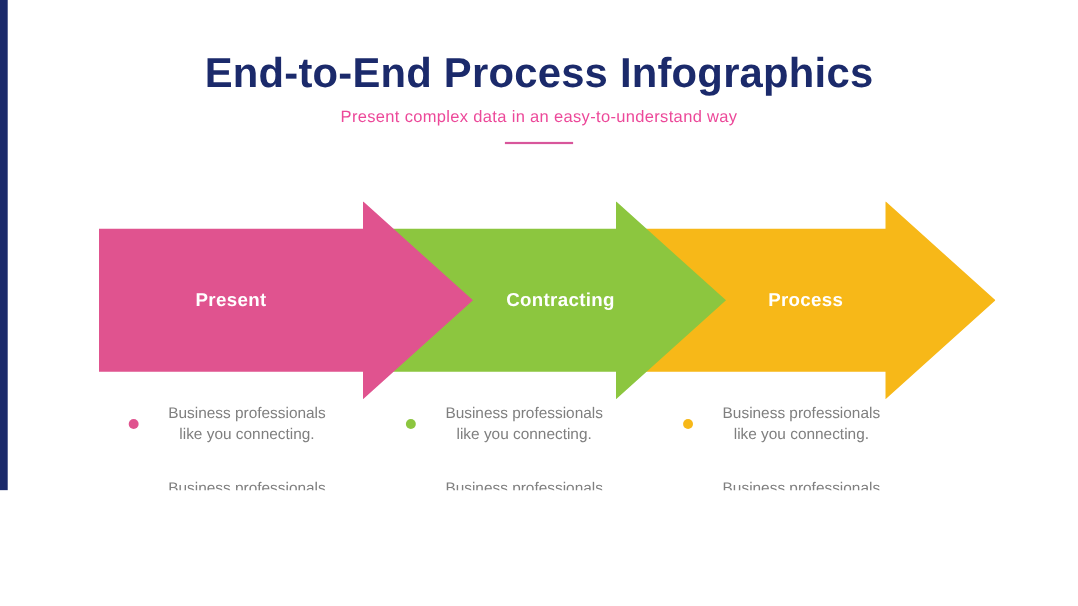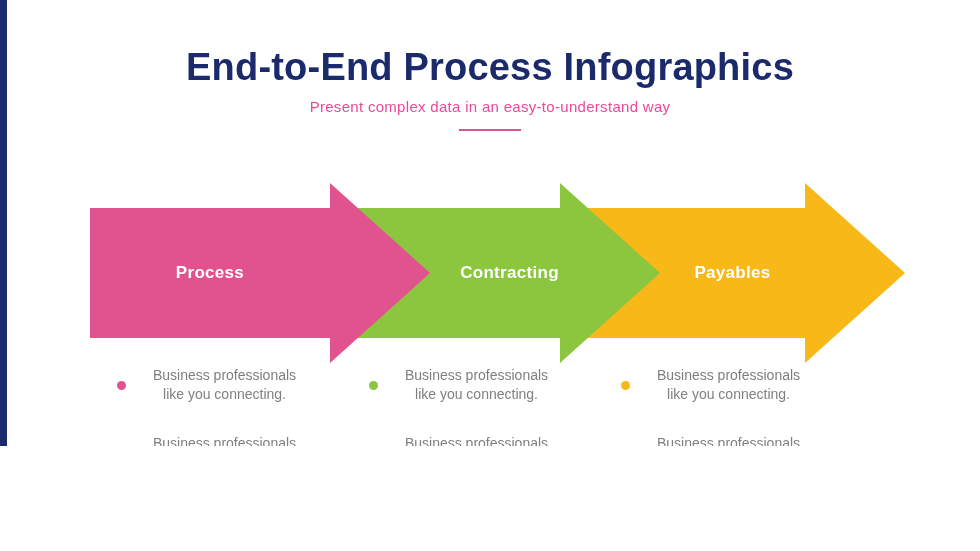--- a/index.html
+++ b/index.html
@@ -115,29 +115,29 @@
 
   <div class="edge-bar" style="background-color: rgb(27, 42, 107);"></div>
 
   <h1 class="title" style="color: rgb(27, 42, 107);">End-to-End Process Infographics</h1>
 
   <div class="subtitle">Present complex data in an easy-to-understand way</div>
 
   <div class="divider" style="background-color: rgb(216, 86, 155);"></div>
 
   <div class="arrow arrow-1" style="background-color: rgb(224, 83, 143);">
-    <span class="arrow-label">Process</span>
+    <span class="arrow-label">Present</span>
   </div>
 
   <div class="arrow arrow-2" style="background-color: rgb(140, 198, 63);">
     <span class="arrow-label">Contracting</span>
   </div>
 
   <div class="arrow arrow-3" style="background-color: rgb(247, 184, 24);">
-    <span class="arrow-label">Payables</span>
+    <span class="arrow-label">Process</span>
   </div>
 
   <div class="bullet-col col-1">
     <div class="bullet-item">
       <span class="bullet-dot" style="background-color: rgb(224, 83, 143);"></span>
       <span class="bullet-text">Business professionals like you connecting.</span>
     </div>
     <div class="bullet-item">
       <span class="bullet-dot" style="background-color: rgb(224, 83, 143);"></span>
       <span class="bullet-text">Business professionals like you connecting.</span>

